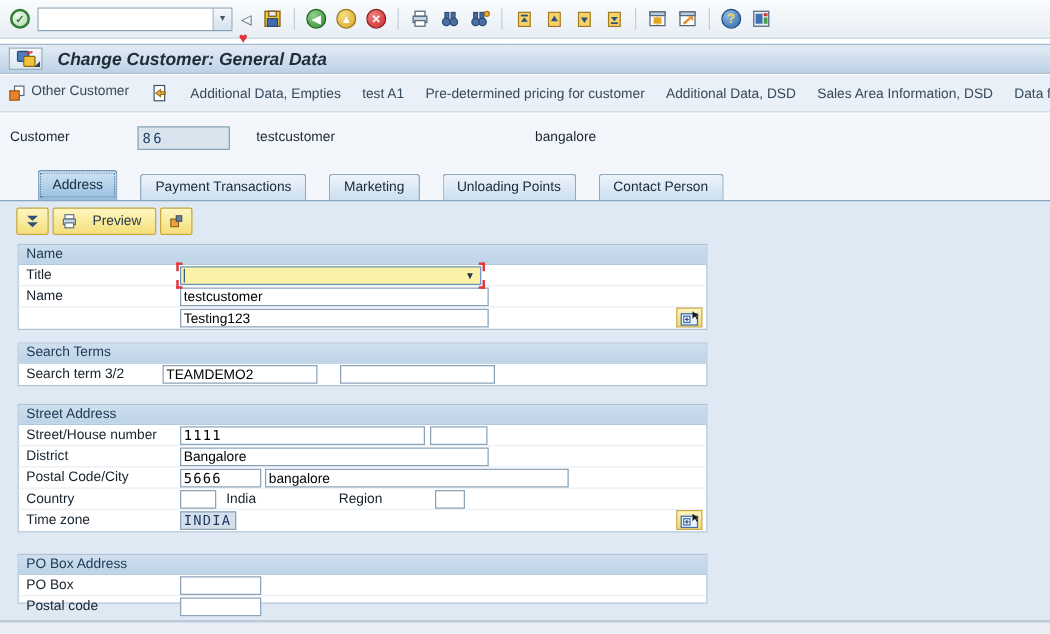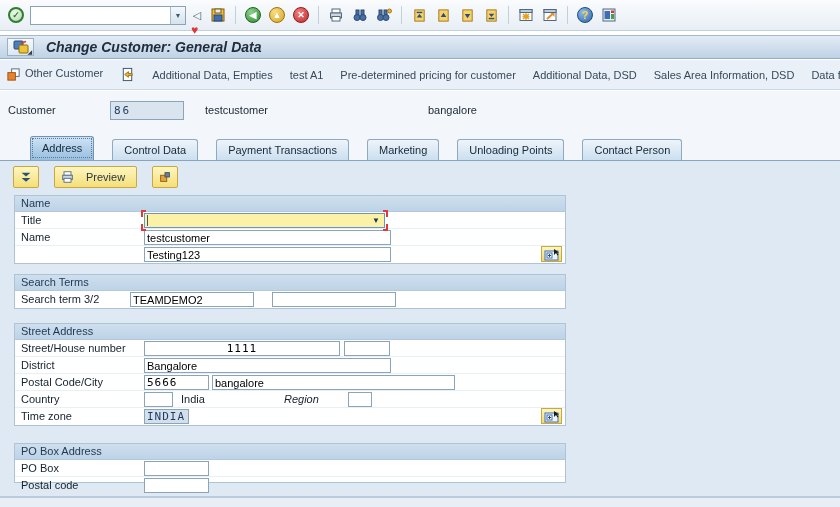--- a/index.html
+++ b/index.html
@@ -62,21 +62,21 @@
   .tabstrip{ position:absolute; top:134px; left:0; width:840px; height:26px; background:#f3f7fb; }
   .tabs{ position:absolute; left:14px; bottom:0; display:flex; align-items:flex-end; }
   .tab{ height:21px; line-height:20px; padding:0 11px; margin-right:2px;
     border:1px solid #8fa9c0; border-bottom:none; border-radius:3px 3px 0 0;
     background:linear-gradient(#eef4fa,#ccdff0); color:#16293a; cursor:default;margin-left:16px; }
   .tab.active{ height:24px; line-height:23px; background:linear-gradient(#cfe3f5,#97bedf);
     border-color:#6f93b4; position:relative; z-index:3; outline:1px dotted #5a7a96; outline-offset:-3px; }
   
   .tab-content{ position:absolute; top:160px; left:0; width:840px; height:336px;
     background:#dfe9f3; border-top:1px solid #87a5c0; }
-  .inner-toolbar{ position:absolute; top:5px; left:13px; display:flex; gap:15px;align-items:center; }
+  .inner-toolbar{ position:absolute; top:5px; left:13px; display:flex; gap:3px;align-items:center; }
   .ybtn{ height:22px; background:linear-gradient(#fdf6c0,#f5df7a); border:1px solid #c9a83e; border-radius:2px;
     display:flex; align-items:center; padding:0 5px; gap:5px; color:#273845; }
   .ybtn .btn-label{ padding:0 6px; }
   
   .group{ position:absolute; left:14px; width:552px; background:#ffffff; border:1px solid #aec3d6; }
   .group-header{ height:16px; line-height:15px; padding-left:6px;
     background:linear-gradient(#cfdfee,#bdd3e7); color:#1d3752; border-bottom:1px solid #b2c8db; }
   .frow{ position:relative; height:17px; border-bottom:1px solid #e7eff7; }
   .frow:last-child{ border-bottom:none; }
   .flabel{ position:absolute; left:6px; top:2px; color:#15222d; white-space:nowrap; }
@@ -265,21 +265,20 @@
 <div class="hdr-area">
   <span class="lbl-customer">Customer</span>
   <span class="cust-fld">86</span>
   <span class="cust-name">testcustomer</span>
   <span class="cust-city">bangalore</span>
 </div>
 
 <div class="tabstrip">
   <div class="tabs">
     <span class="tab active">Address</span>
-    <span class="tab">Control Data</span>
     <span class="tab">Payment Transactions</span>
     <span class="tab">Marketing</span>
     <span class="tab">Unloading Points</span>
     <span class="tab">Contact Person</span>
   </div>
 </div>
 
 <div class="tab-content">
 
   <div class="inner-toolbar">
@@ -344,37 +343,37 @@
       <span class="flabel">Search term 3/2</span>
       <input class="fld" style="left: 115px; width: 124px;" value="TEAMDEMO2">
       <input class="fld" style="left: 257px; width: 124px;" value="">
     </div>
   </div>
 
   <div class="group" style="top:162px; height:103px;">
     <div class="group-header">Street Address</div>
     <div class="frow">
       <span class="flabel">Street/House number</span>
-      <input class="fld mono" style="left: 129px; width: 196px; text-align: center;" value="1111">
+      <input class="fld mono" style="left: 129px; width: 196px;" value="1111">
       <input class="fld" style="left: 329px; width: 46px;" value="">
     </div>
     <div class="frow">
       <span class="flabel">District</span>
       <input class="fld" style="left: 129px; width: 247px;" value="Bangalore">
     </div>
     <div class="frow">
       <span class="flabel">Postal Code/City</span>
       <input class="fld mono" style="left: 129px; width: 65px;" value="5666">
       <input class="fld" style="left: 197px; width: 243px;" value="bangalore">
     </div>
     <div class="frow">
       <span class="flabel">Country</span>
       <input class="fld mono" style="left: 129px; width: 15px; padding-left: 25px;" value="IN">
       <span class="ftext" style="left:166px;">India</span>
-      <span class="flabel" style="left:269px;font-style:italic;">Region</span>
+      <span class="flabel" style="left:256px;">Region</span>
       <input class="fld" style="left: 333px; width: 24px;" value="">
     </div>
     <div class="frow">
       <span class="flabel">Time zone</span>
       <input class="fld mono ro" style="left: 129px; width: 45px;" readonly="" value="INDIA">
       <span class="more-btn">
         <svg width="16" height="13" viewBox="0 0 16 13">
           <rect x="1" y="3" width="13" height="9" fill="#eef4fa" stroke="#3f6eb5"></rect>
           <rect x="3" y="5" width="5" height="5" fill="#ffffff" stroke="#3f6eb5"></rect>
           <path d="M5.5 6 L5.5 9 M4 7.5 L7 7.5" stroke="#2d4f79" stroke-width="1"></path>

